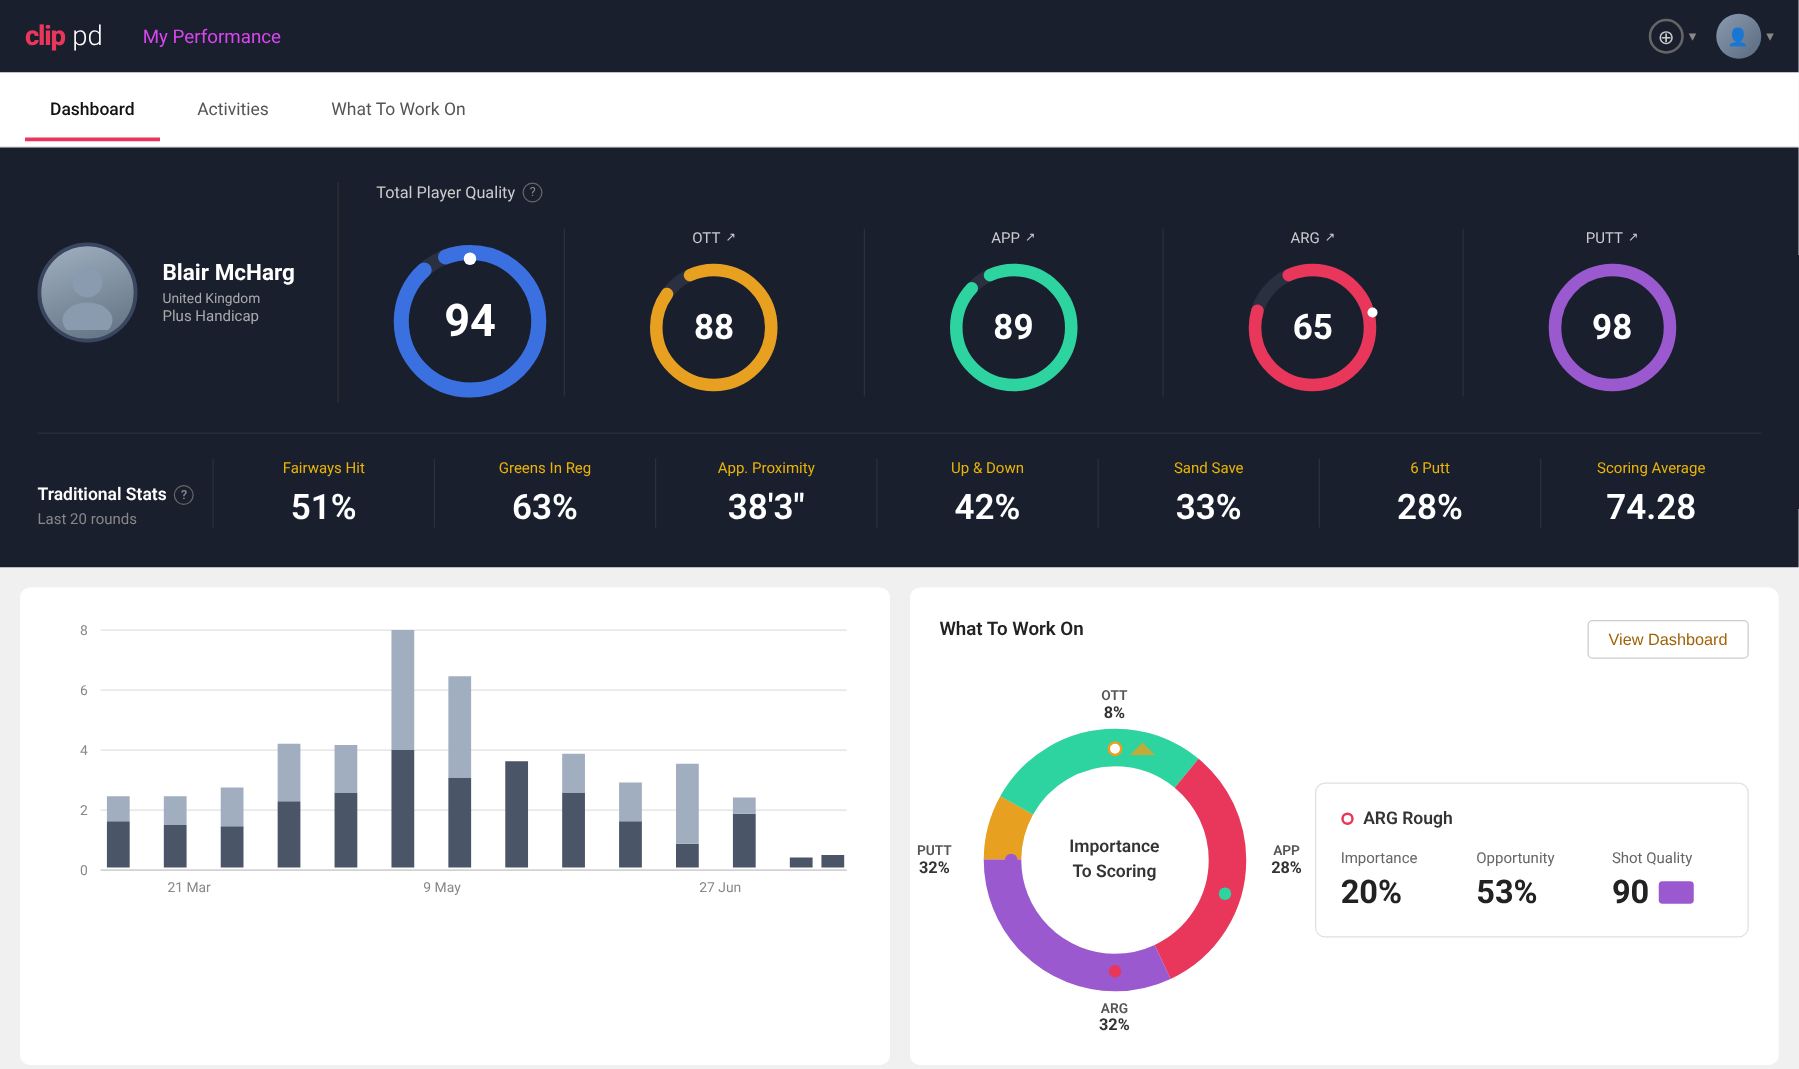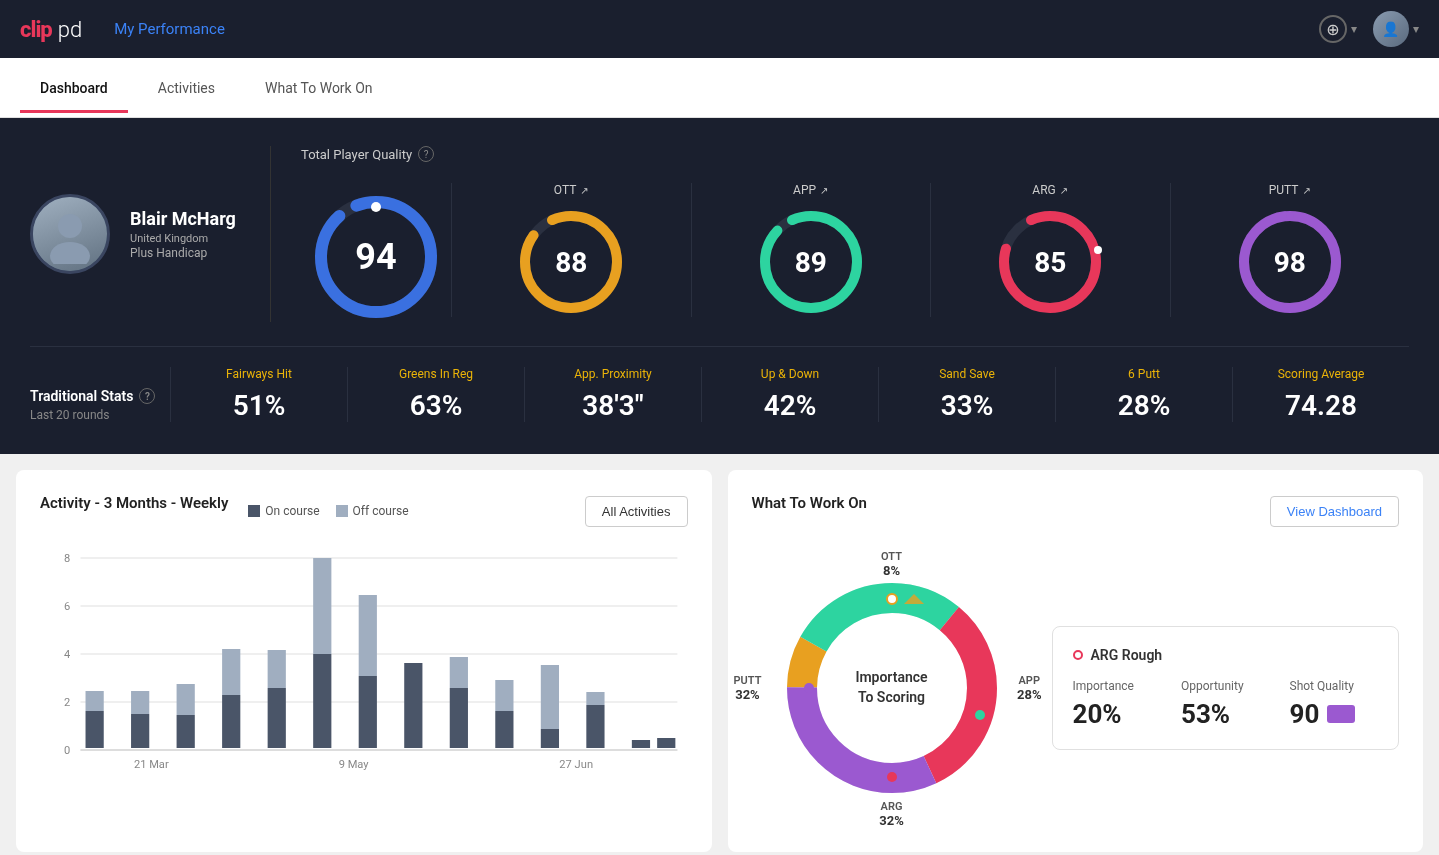--- a/index.html
+++ b/index.html
@@ -12,21 +12,21 @@
       align-items: center;
       padding: 0 20px;
       height: 58px;
       justify-content: space-between;
     }
     .logo {
       display: flex;
       align-items: flex-start;
       gap: 6px;
     }
-    .header-title { color: #3b82f6; font-size: 15px; margin-left: 20px; }
+    .header-title { color: #d946ef; font-size: 15px; margin-left: 20px; }
     .header-right { display: flex; align-items: center; gap: 16px; }
     .avatar-img {
       width: 36px; height: 36px; border-radius: 50%; background: linear-gradient(135deg, #8a9bb0, #5a6a7e);
       display: flex; align-items: center; justify-content: center; font-size: 14px; color: #fff;
     }
 
     
     .nav-tabs {
       background: #fff;
       display: flex;
@@ -201,21 +201,21 @@
       justify-content: space-between;
       align-items: center;
       margin-bottom: 20px;
     }
     .view-dashboard-btn {
       border: 1px solid #ccc;
       background: #fff;
       padding: 7px 16px;
       border-radius: 4px;
       font-size: 13px;
-      color: #3b82f6;
+      color: #a16207;
       cursor: pointer;
     }
     .wtwo-content {
       display: flex;
       gap: 20px;
       align-items: center;
     }
 
     .wtwo-info-card {
       flex: 1;
@@ -342,21 +342,21 @@
           <div class="gauge-label">
             <span>ARG</span>
             <span class="arrow-up">↗</span>
           </div>
           <div class="gauge-circle">
             <svg width="110" height="110" viewBox="0 0 110 110">
               <circle cx="55" cy="55" r="46" fill="none" stroke="#2a3040" stroke-width="10"></circle>
               <circle cx="55" cy="55" r="46" fill="none" stroke="#e8375a" stroke-width="10" stroke-dasharray="250 39" stroke-dashoffset="20" stroke-linecap="round" transform="rotate(-90 55 55)"></circle>
               <circle cx="103" cy="43" r="4" fill="#fff"></circle>
             </svg>
-            <div class="gauge-value">85</div>
+            <div class="gauge-value">65</div>
           </div>
         </div>
 
         <div class="gauge-col">
           <div class="gauge-label">
             <span>PUTT</span>
             <span class="arrow-up">↗</span>
           </div>
           <div class="gauge-circle">
             <svg width="110" height="110" viewBox="0 0 110 110">
@@ -408,40 +408,20 @@
         <div class="trad-stat-label">Scoring Average</div>
         <div class="trad-stat-value">74.28</div>
       </div>
     </div>
   </div>
 </div>
 
 <div class="bottom-section">
 
   <div class="card">
-    <div class="activity-header">
-      <div style="display:flex; align-items:center; gap:20px;">
-        <div class="card-title">Activity - 3 Months - Weekly</div>
-        <div class="activity-legend">
-          <div class="legend-item">
-            <svg width="12" height="12">
-                <rect width="12" height="12" fill="#4a5568"></rect>
-              </svg>
-            <span>On course</span>
-          </div>
-          <div class="legend-item">
-            <svg width="12" height="12">
-                <rect width="12" height="12" fill="#a0aec0"></rect>
-              </svg>
-            <span>Off course</span>
-          </div>
-        </div>
-      </div>
-      <button class="all-activities-btn">All Activities</button>
-    </div>
     <div class="chart-area">
       <svg class="chart-svg" viewBox="0 0 640 240" preserveAspectRatio="none">
 
         <line x1="40" y1="10" x2="630" y2="10" stroke="#e0e0e0" stroke-width="1"></line>
         <line x1="40" y1="58" x2="630" y2="58" stroke="#e0e0e0" stroke-width="1"></line>
         <line x1="40" y1="106" x2="630" y2="106" stroke="#e0e0e0" stroke-width="1"></line>
         <line x1="40" y1="154" x2="630" y2="154" stroke="#e0e0e0" stroke-width="1"></line>
         <line x1="40" y1="202" x2="630" y2="202" stroke="#e0e0e0" stroke-width="1"></line>
 
         <text x="30" y="14" text-anchor="end" font-size="11" fill="#888">8</text>

